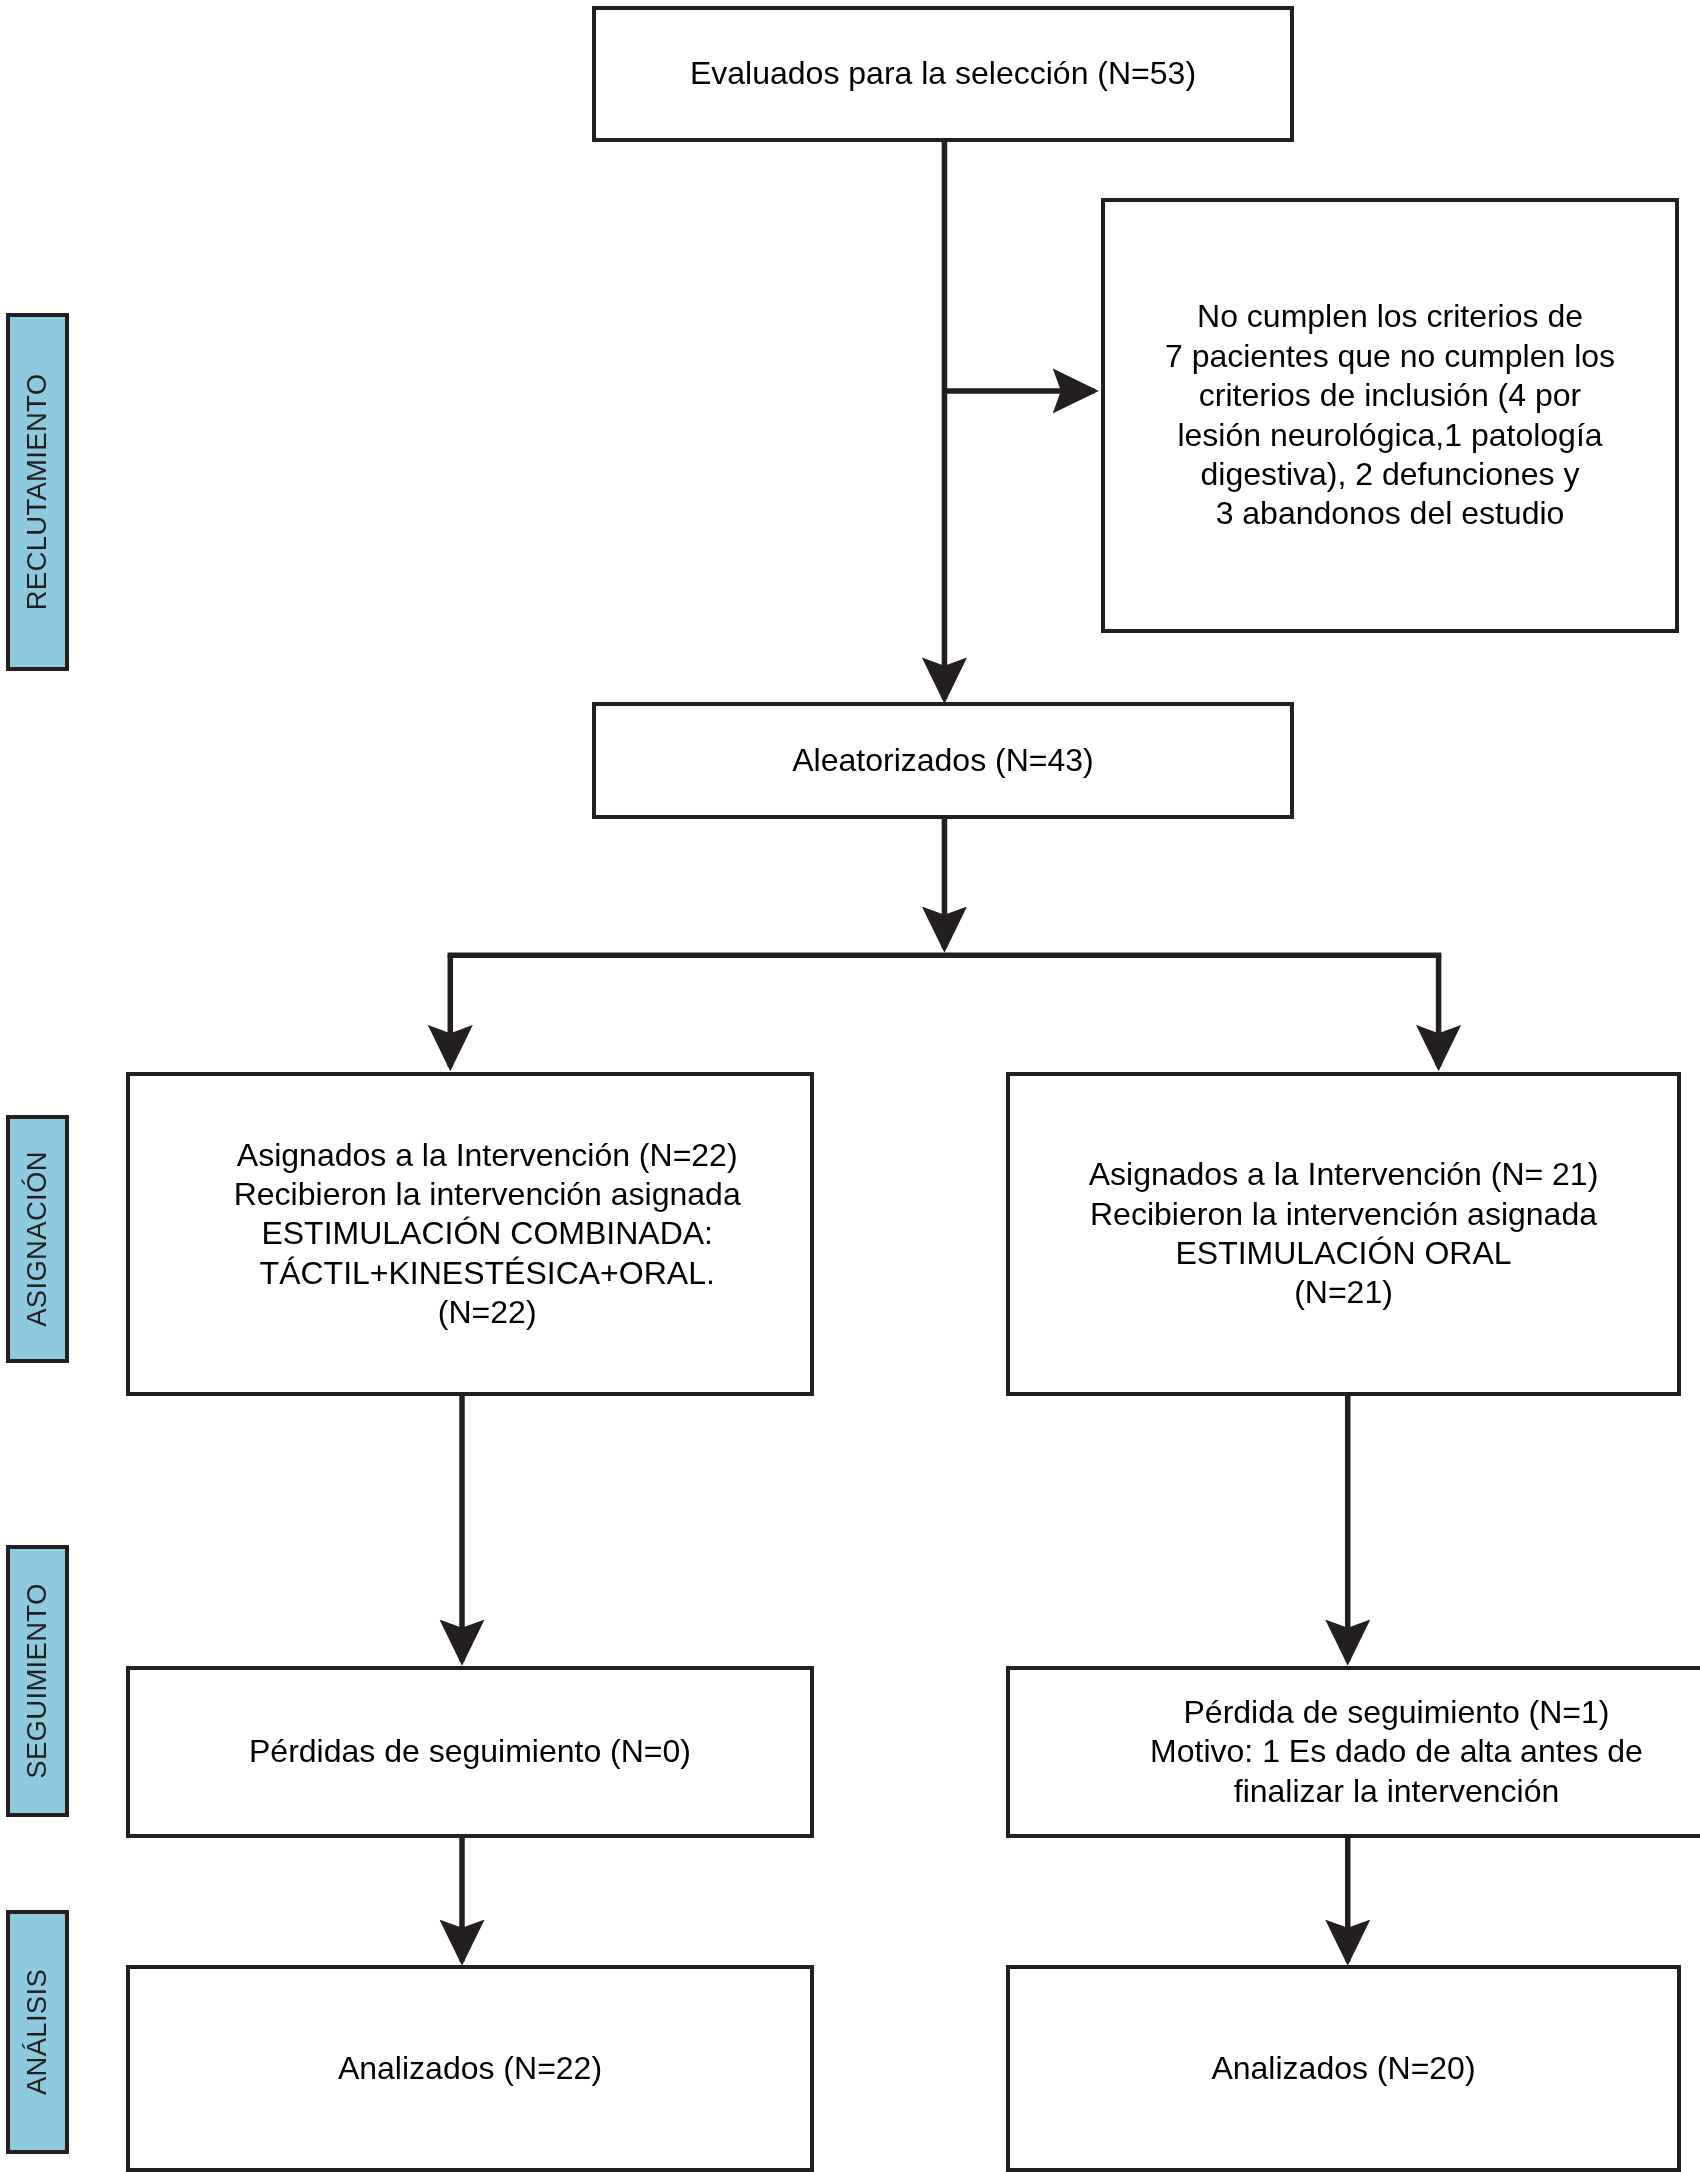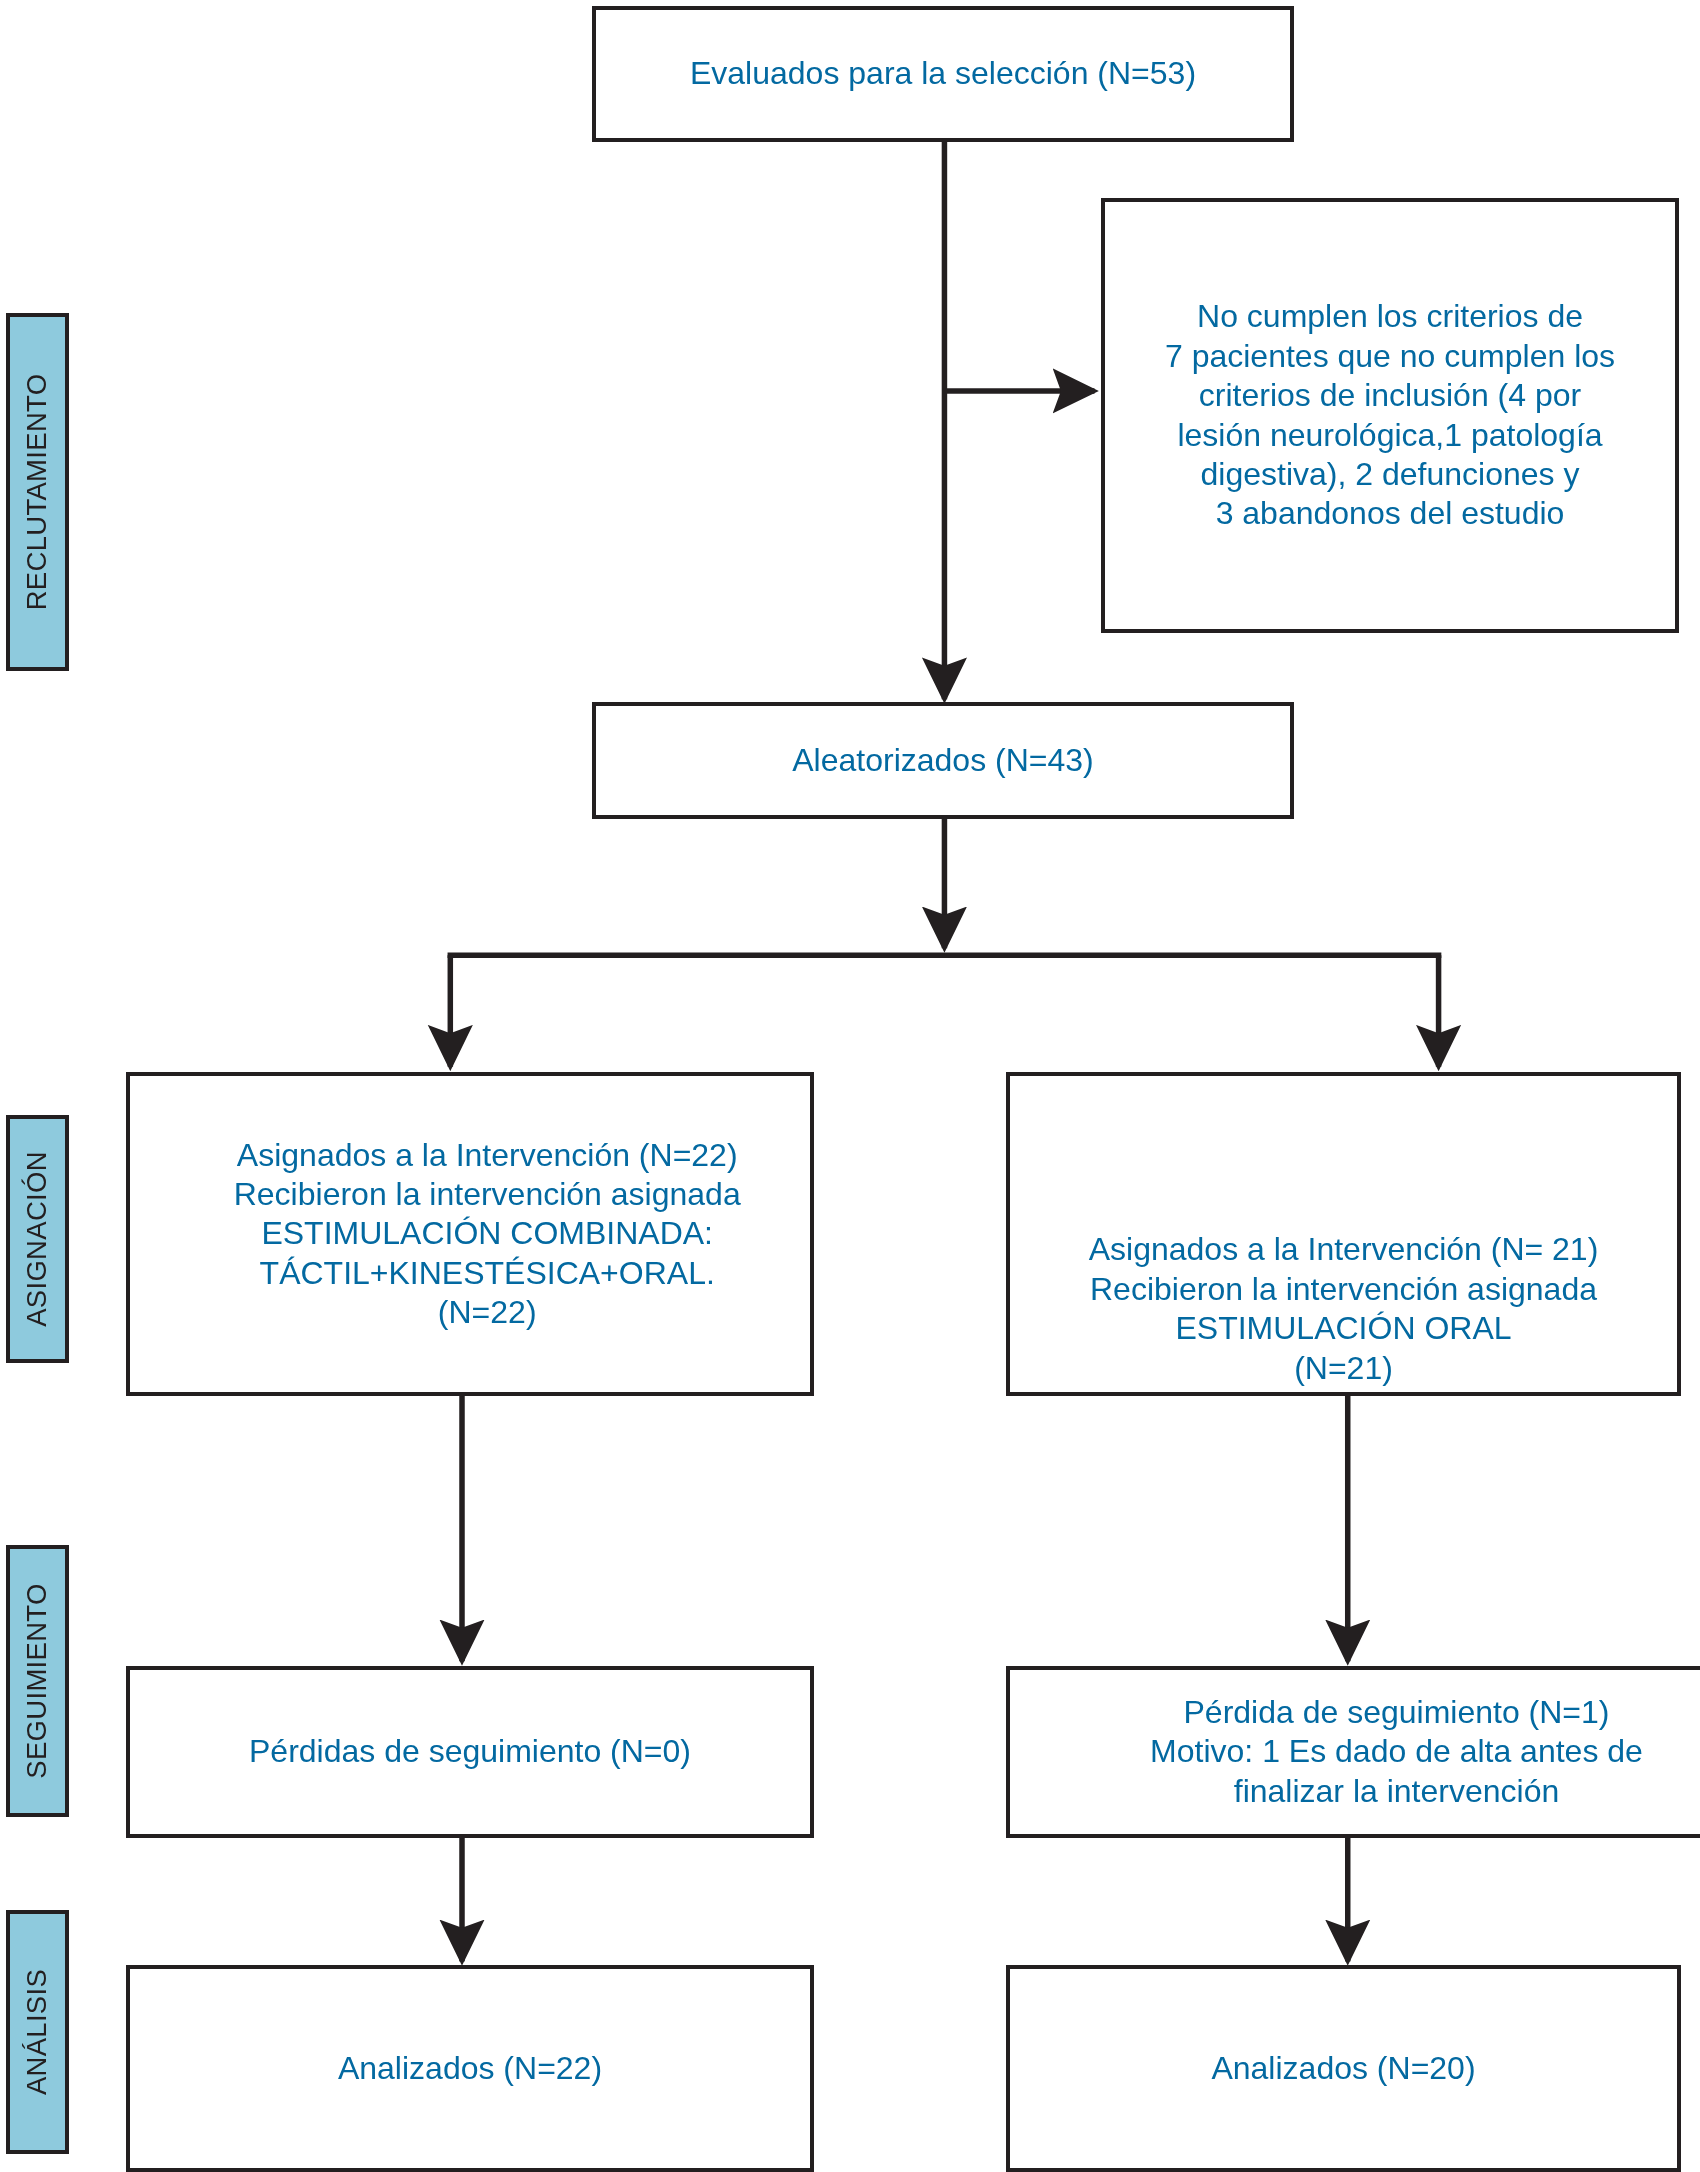--- a/index.html
+++ b/index.html
@@ -20,21 +20,21 @@
   
   .fbox {
     position: absolute;
     box-sizing: border-box;
     border: 4.8px solid #231f20;
     background: #ffffff;
     display: flex;
     align-items: center;
     justify-content: center;
     text-align: center;
-    color: #0369a1;
+    color: #000000;
     font-size: 32px;
     line-height: 1.23;
     padding: 4.1px 9.6px;
   }
   .fbox .txt { width: 100%; }
   .fbox .line { display: block; white-space: nowrap; }
 
   
   .stage {
     position: absolute;
@@ -149,21 +149,21 @@
   <div class="fbox" style="left:126px; top:1072px; width:688px; height:324px;padding-left:44px;">
     <span class="txt">
       <span class="line">Asignados a la Intervención (N=22)</span>
       <span class="line">Recibieron la intervención asignada</span>
       <span class="line">ESTIMULACIÓN COMBINADA:</span>
       <span class="line">TÁCTIL+KINESTÉSICA+ORAL.</span>
       <span class="line">(N=22)</span>
     </span>
   </div>
 
-  <div class="fbox" style="left:1006px; top:1072px; width:675px; height:324px;align-items:flex-end;">
+  <div class="fbox" style="left:1006px; top:1072px; width:675px; height:324px;">
     <span class="txt">
       <span class="line">Asignados a la Intervención (N= 21)</span>
       <span class="line">Recibieron la intervención asignada</span>
       <span class="line">ESTIMULACIÓN ORAL</span>
       <span class="line">(N=21)</span>
     </span>
   </div>
 
   <div class="fbox" style="left:126px; top:1666px; width:688px; height:172px;">
     <span class="txt">

